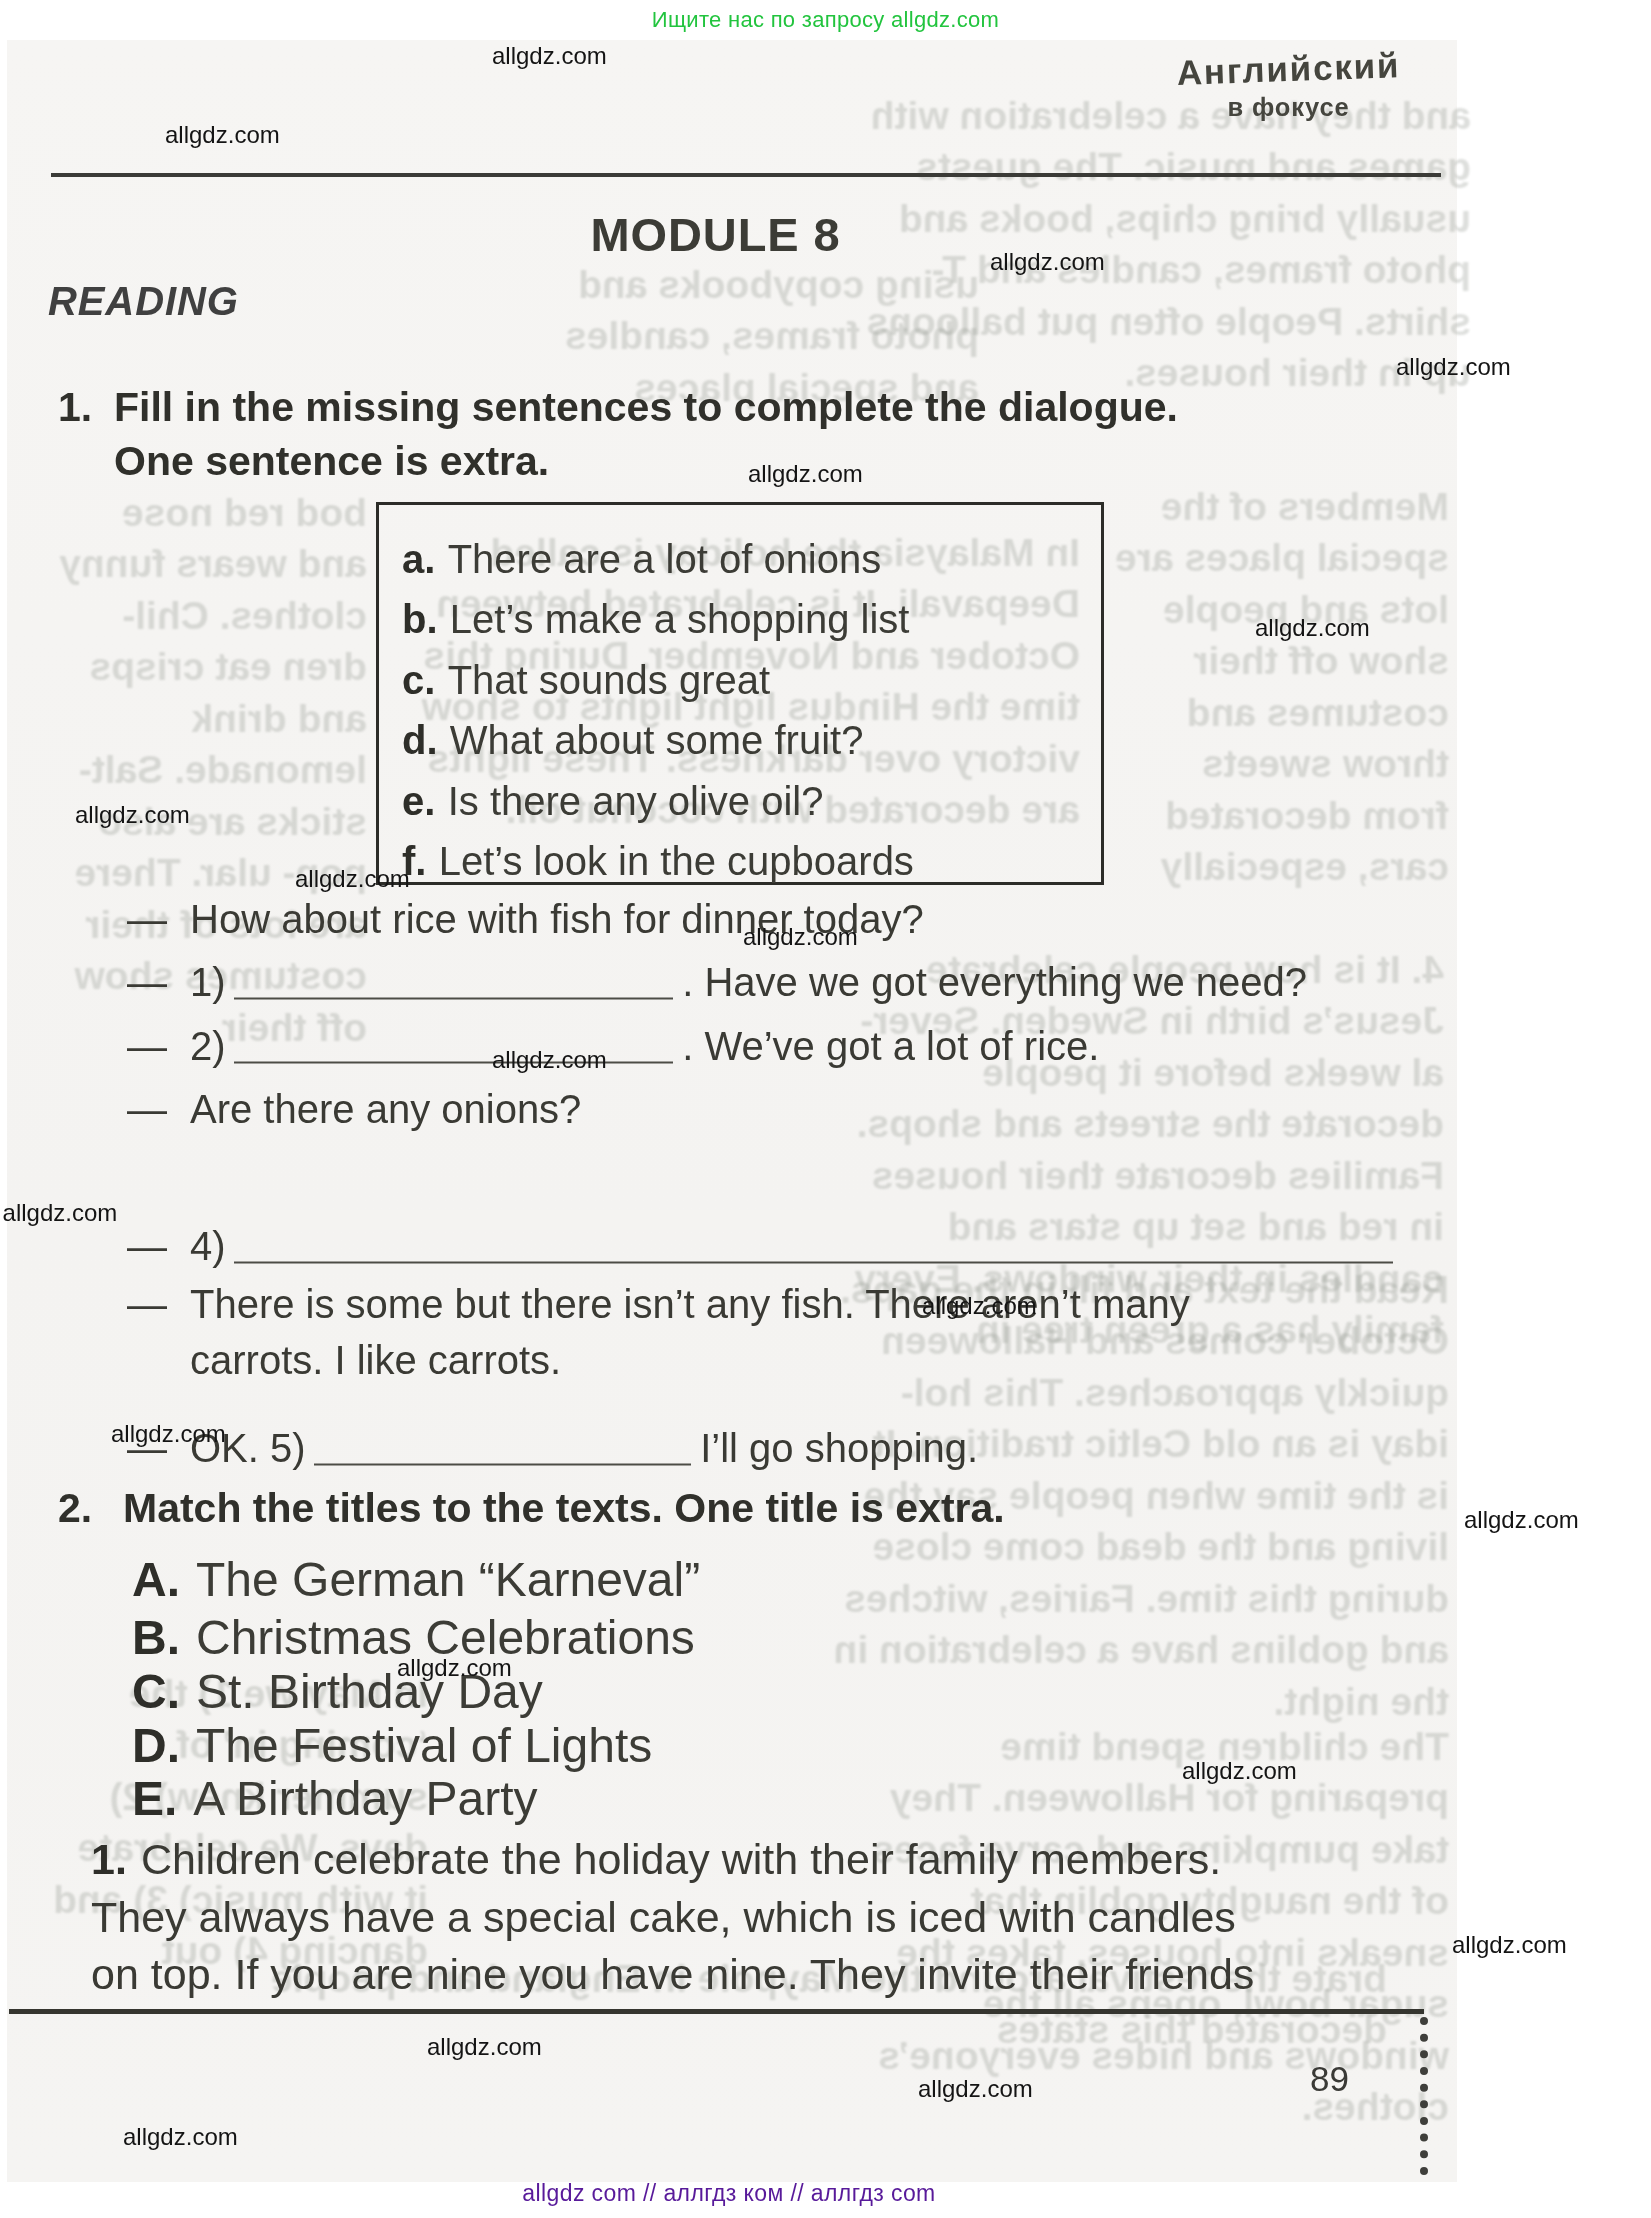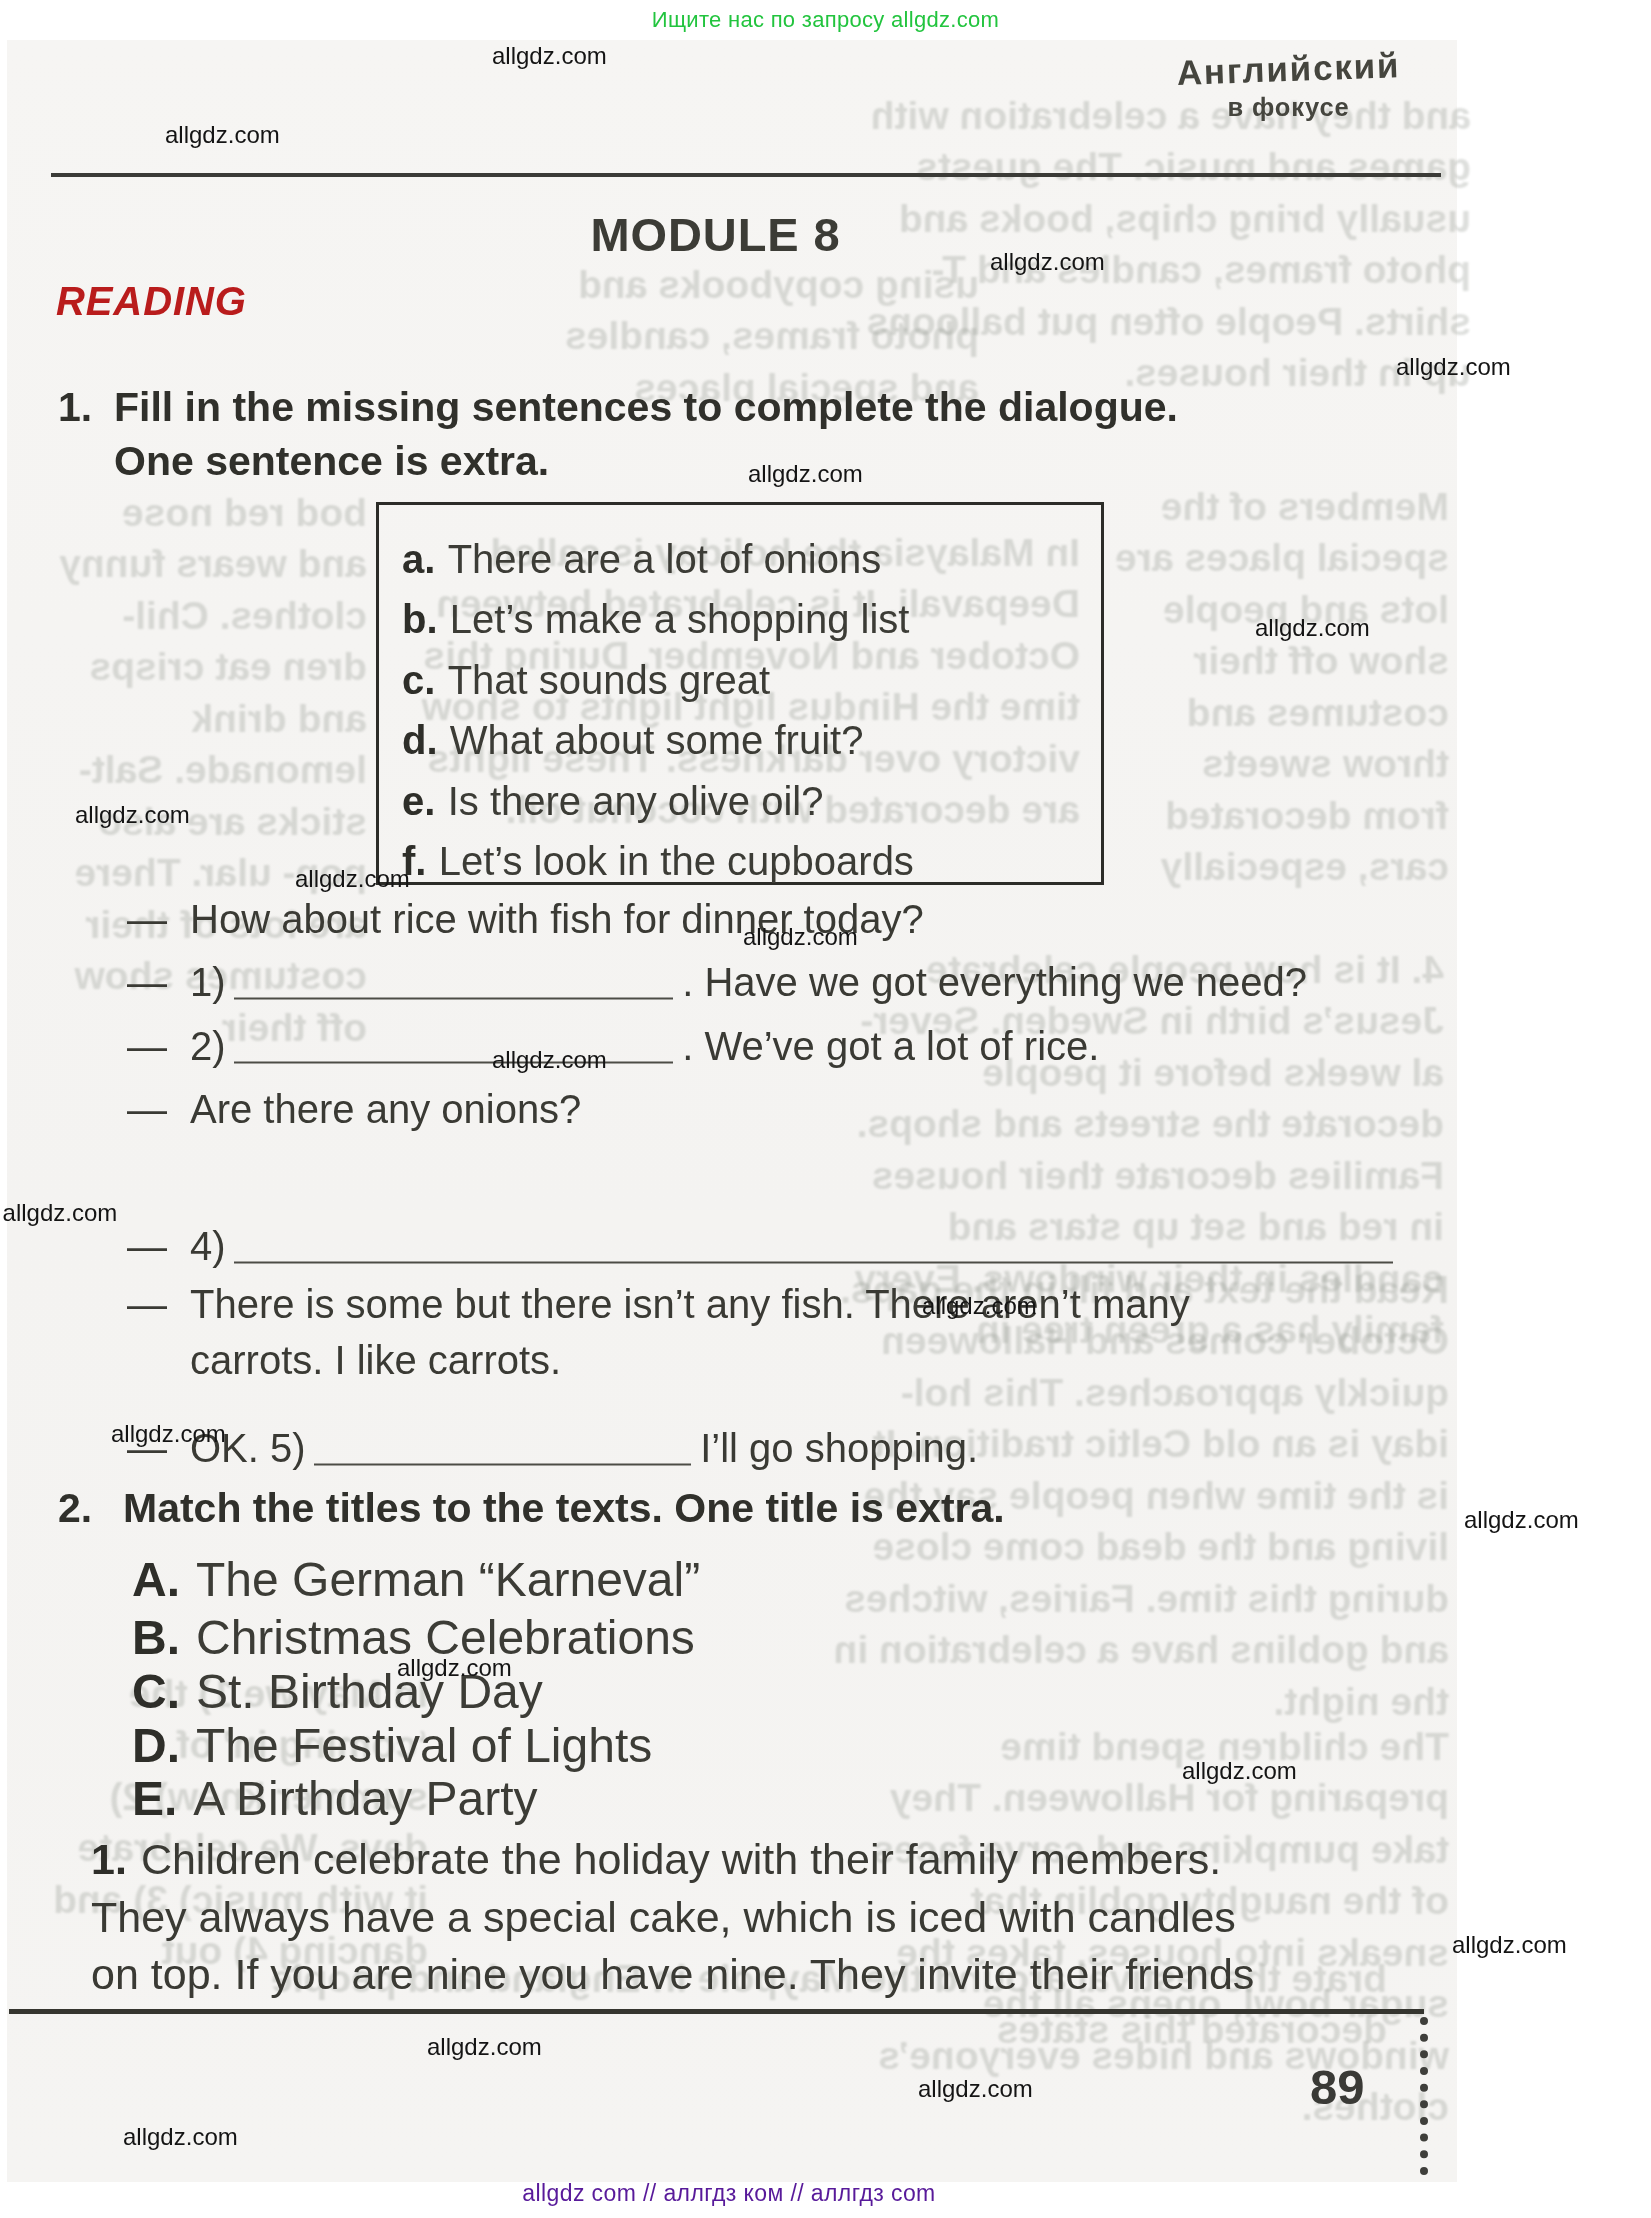--- a/index.html
+++ b/index.html
@@ -36,22 +36,22 @@
   .logo-line1{font-size:35px;font-weight:800;letter-spacing:1.8px;transform:rotate(-2deg);display:block;}
   .logo-line2{font-size:25.5px;font-weight:800;letter-spacing:0.9px;display:block;margin-top:3.5px;}
   .rule-top{position:absolute;left:51px;top:173px;width:1390px;height:4.4px;background:#3b3b37;z-index:4;}
   .rule-bottom{position:absolute;left:8.8px;top:2009px;width:1415px;height:5.3px;background:#35352f;z-index:4;}
   .perforation{position:absolute;left:1420px;top:2017px;height:158px;width:0;border-left:8px dotted #3f3f3b;z-index:4;}
   .module-title{
     position:absolute;left:351px;top:207px;width:729px;text-align:center;
     font-size:47px;font-weight:700;letter-spacing:0.9px;color:#3c3c36;z-index:4;white-space:nowrap;
   }
   .section-title{
-    position:absolute;left:56px;top:279px;font-size:40px;font-weight:700;font-style:italic;
-    letter-spacing:0.9px;color:#b91c1c;z-index:4;
+    position:absolute;left:48px;top:279px;font-size:40px;font-weight:700;font-style:italic;
+    letter-spacing:0.9px;color:#404040;z-index:4;
   }
   .ex-num{position:absolute;font-size:41px;font-weight:700;color:#30302b;z-index:4;}
   .ex-line{position:absolute;font-size:41px;font-weight:700;color:#30302b;white-space:nowrap;z-index:4;}
   
   .opt-box{
     position:absolute;left:376px;top:502px;width:722px;height:377px;
     border:3.5px solid #2c2c28;z-index:3;background:transparent;
   }
   .opt-item{position:absolute;left:23px;font-size:40px;color:#3c3c36;white-space:nowrap;}
   .opt-item b{color:#2e2e29;margin-right:12.3px;}
@@ -62,21 +62,21 @@
   .blank{
     display:inline-block;height:32px;border-bottom:2.6px solid #4c4c46;
     vertical-align:baseline;transform:translateY(3.5px);margin:0 8.8px 0 1.8px;
   }
   
   .title-row{position:absolute;left:132px;font-size:48px;color:#3c3c36;white-space:nowrap;z-index:4;}
   .title-row b{color:#2e2e29;margin-right:16px;}
   
   .para-line{position:absolute;left:91px;font-size:43px;color:#3a3a34;white-space:nowrap;z-index:4;}
   .para-line b{margin-right:14px;color:#2e2e29;}
-  .page-num{position:absolute;left:1310px;top:2059px;font-size:49px;font-weight:700;color:#3a3a36;z-index:4;}
+  .page-num{position:absolute;left:1310px;top:2059px;font-size:35px;font-weight:400;color:#3a3a36;z-index:4;}
 </style>
 </head>
 <body>
 
 <div class="canvas">
 
   <div class="page"></div>
 
   <div id="bleed-layer">
       <div class="bleed" style="left: 830px; top: 90px; width: 641px;">and they have a celebration with games and music. The guests usually bring chips, books and photo frames, candles and T-shirts. People often put balloons up in their houses.</div>

